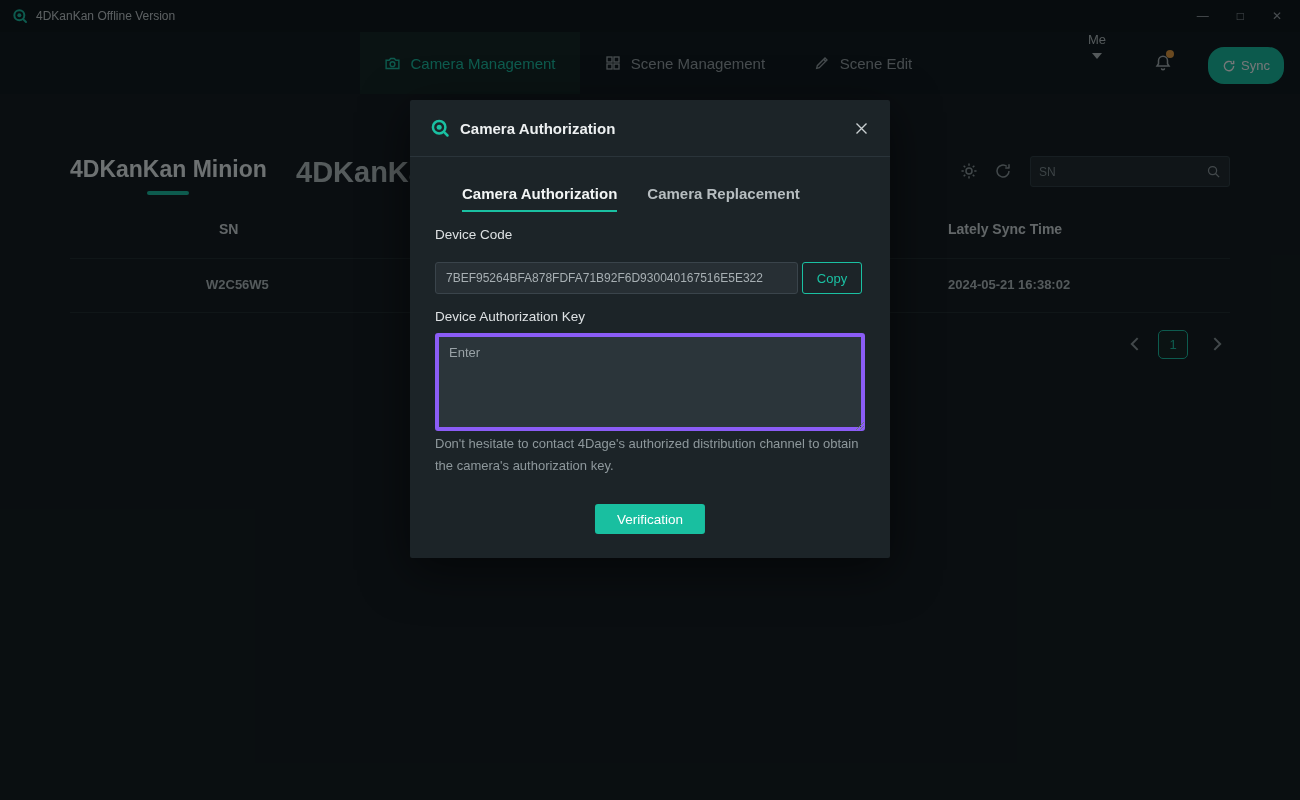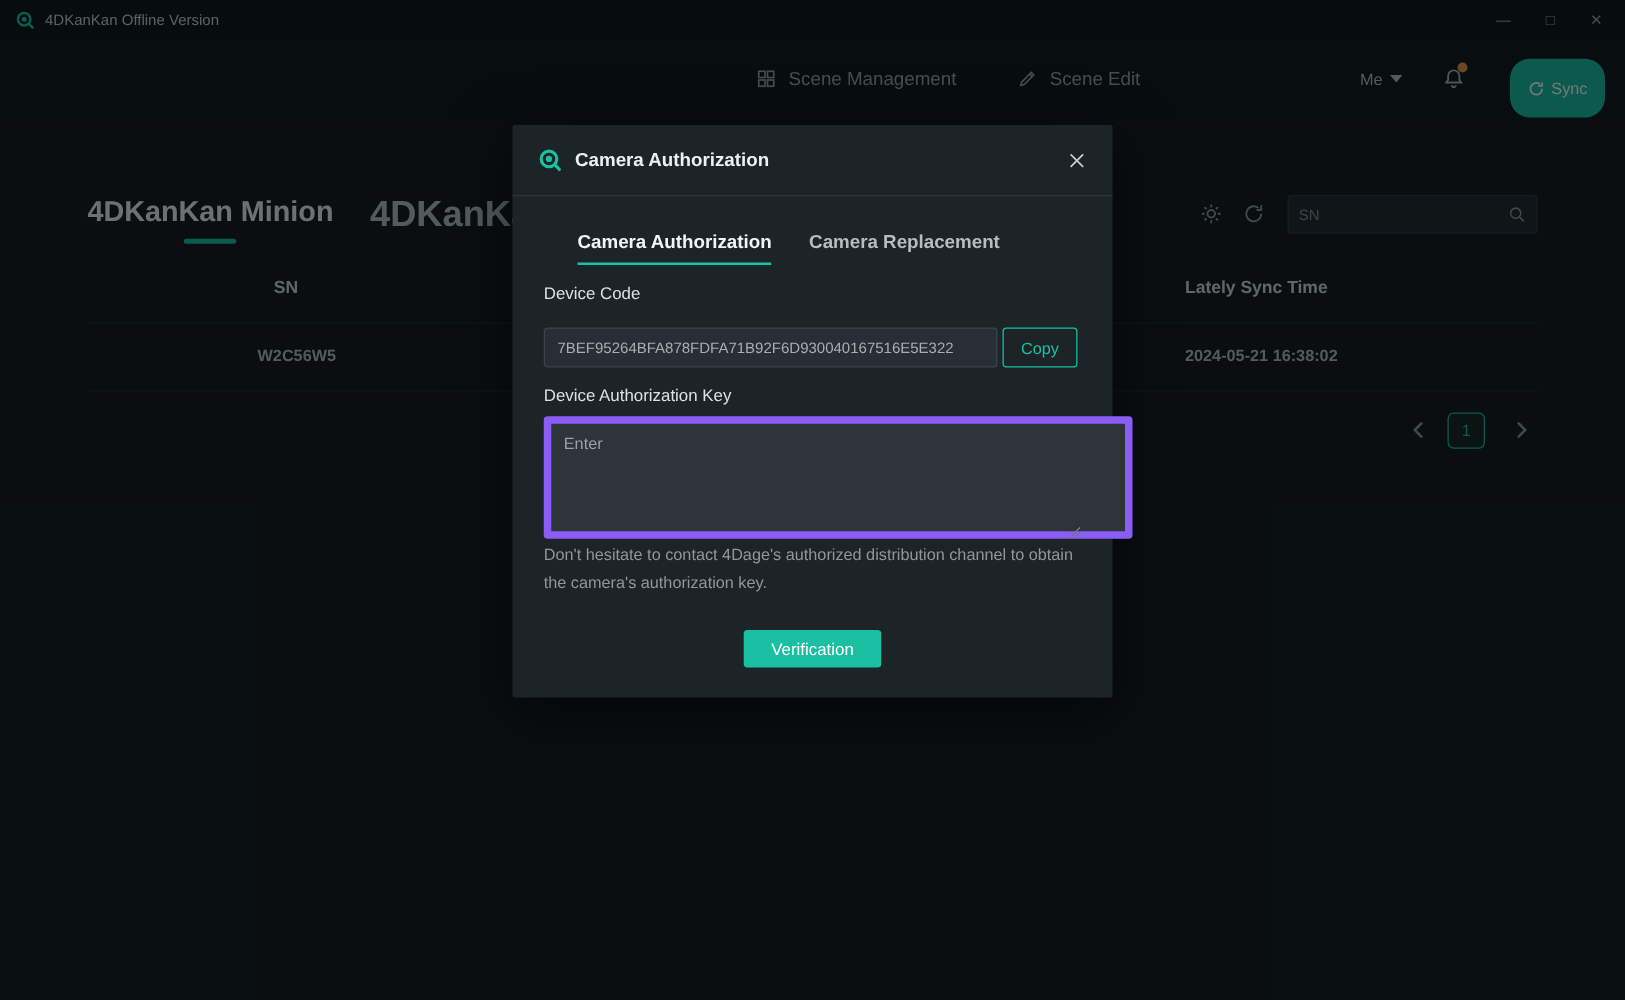--- a/index.html
+++ b/index.html
@@ -14,24 +14,24 @@
   .win-controls span { cursor:default; }
 
   
   .navbar { position:absolute; top:32px; left:0; width:1300px; height:62px; background:#0f1619; z-index:2; }
   .nav-tab { position:absolute; top:0; height:62px; display:flex; align-items:center; justify-content:center; gap:9px; font-size:15px; color:#99a1a5; }
   .nav-tab.active { background:#132320; color:#1ac0a2; }
   .nav-tab .nicon { display:inline-flex; width:17px; height:17px; }
   .tab-camera { left:360px; width:220px; }
   .tab-scene  { left:592px; width:186px; }
   .tab-edit   { left:802px; width:122px; }
-  .user-menu { position:absolute; left:1088px; top:0; height:62px; display:flex; align-items:center; gap:6px; color:#b6bdbf; font-size:13px; }
+  .user-menu { position:absolute; left:1088px; top:0; height:62px; display:flex; align-items:center; gap:6px; color:#b6bdbf; font-size:13px;flex-direction:column; }
   .bell-wrap { position:absolute; left:1154px; top:0; height:62px; display:flex; align-items:center; }
   .bell-badge { position:absolute; top:18px; left:12px; width:8px; height:8px; border-radius:50%; background:#e79a3c; }
-  .sync-btn { position:absolute; left:1208px; top:15px; width:76px; height:47px; border-radius:16px; background:#17bfa0; color:#fff; font-size:13px; display:flex; align-items:center; justify-content:center; gap:5px; border:none; }
+  .sync-btn { position:absolute; left:1208px; top:15px; width:76px; height:37px; border-radius:16px; background:#17bfa0; color:#fff; font-size:13px; display:flex; align-items:center; justify-content:center; gap:5px; border:none; }
 
   
   .bg-content { position:absolute; inset:0; z-index:1; }
   .device-tab-active   { position:absolute; left:70px;  top:156px; font-size:23px; font-weight:bold; color:#eef1f2; }
   .device-tab-inactive { position:absolute; left:296px; top:156px; font-size:29px; font-weight:bold; color:#b9c0c2; }
   .device-underline { position:absolute; left:147px; top:191px; width:42px; height:4px; border-radius:2px; background:#1ac0a2; }
   .mini-icon { position:absolute; top:162px; width:18px; height:18px; display:inline-flex; }
   .gear-pos { left:960px; } .refresh-pos { left:994px; }
   .search-box { position:absolute; left:1030px; top:156px; width:200px; height:31px; background:#1f272b; border:1px solid #303a40; border-radius:3px; display:flex; align-items:center; padding:0 8px; }
   .search-box input { flex:1; background:transparent; border:none; outline:none; color:#c6cccd; font-size:12px; min-width:0; }
@@ -55,21 +55,21 @@
   .modal-title { margin-left:10px; font-size:15px; font-weight:bold; color:#edf0f1; }
   .modal-close { margin-left:auto; width:18px; height:18px; display:inline-flex; align-items:center; justify-content:center; cursor:pointer; }
   .m-tabs { position:absolute; left:52px; top:85px; display:flex; gap:30px; }
   .m-tab { font-size:15px; font-weight:bold; color:#b6bdc0; position:relative; padding-bottom:10px; }
   .m-tab.active { color:#f2f5f5; }
   .m-tab.active::after { content:""; position:absolute; left:0; right:0; bottom:0; height:2px; background:#1ac0a2; }
   .field-label { position:absolute; left:25px; font-size:13.5px; color:#dde1e3; }
   .lbl-code { top:127px; } .lbl-key { top:209px; }
   .code-input { position:absolute; left:25px; top:162px; width:363px; height:32px; background:#272f34; border:1px solid #3a444b; border-radius:3px; color:#a7afb3; font-size:12px; padding:0 10px; outline:none; }
   .copy-btn { position:absolute; left:392px; top:162px; width:60px; height:32px; background:transparent; border:1px solid #1ac0a2; border-radius:3px; color:#1ac0a2; font-size:13px; cursor:pointer; }
-  .key-area { position:absolute; left:25px; top:233px; width:471px; height:98px; background:#2b353a; border:6px solid #8b5cf6; border-radius:3px; color:#cfd5d7; font-size:13px; padding:8px 10px; resize:none; outline:none; font-family:"Liberation Sans",sans-serif; }
+  .key-area { position:absolute; left:25px; top:233px; width:430px; height:98px; background:#2b353a; border:4px solid #8b5cf6; border-radius:3px; color:#cfd5d7; font-size:13px; padding:8px 10px; resize:none; outline:none; font-family:"Liberation Sans",sans-serif; }
   .key-area::placeholder { color:#99a2a6; }
   .resize-handle { position:absolute; left:444px; top:320px; width:10px; height:10px; background:repeating-linear-gradient(135deg, transparent 0 2px, #6e787e 2px 3px); clip-path:polygon(100% 0, 100% 100%, 0 100%); pointer-events:none; }
   .help-text { position:absolute; left:25px; top:333px; width:432px; font-size:13px; line-height:22px; color:#8e989c; }
   .verify-btn { position:absolute; left:50%; top:404px; transform:translateX(-50%); height:30px; padding:0 22px; background:#19bfa0; border:none; border-radius:3px; color:#ffffff; font-size:13.5px; cursor:pointer;text-align:right; }
 
   svg { display:block; }
 </style>
 </head>
 <body>
 
@@ -85,20 +85,29 @@
     </span>
     <span class="titlebar-title">4DKanKan Offline Version</span>
     <div class="win-controls">
       <span>—</span>
       <span>□</span>
       <span>✕</span>
     </div>
   </div>
 
   <div class="navbar">
+    <div class="nav-tab active tab-camera">
+      <span class="nicon">
+        <svg viewBox="0 0 24 24" width="17" height="17" fill="none" stroke="#1ac0a2" stroke-width="2">
+            <path d="M3 7.5h4.2L9.5 5h5l2.3 2.5H21v11.5H3z"></path>
+            <circle cx="12" cy="13" r="3.4"></circle>
+          </svg>
+      </span>
+      <span>Camera Management</span>
+    </div>
     <div class="nav-tab tab-scene">
       <span class="nicon">
         <svg viewBox="0 0 24 24" width="16" height="16" fill="none" stroke="#99a1a5" stroke-width="2">
             <rect x="3" y="3" width="7.5" height="7.5"></rect>
             <rect x="13.5" y="3" width="7.5" height="7.5"></rect>
             <rect x="3" y="13.5" width="7.5" height="7.5"></rect>
             <rect x="13.5" y="13.5" width="7.5" height="7.5"></rect>
           </svg>
       </span>
       <span>Scene Management</span>

